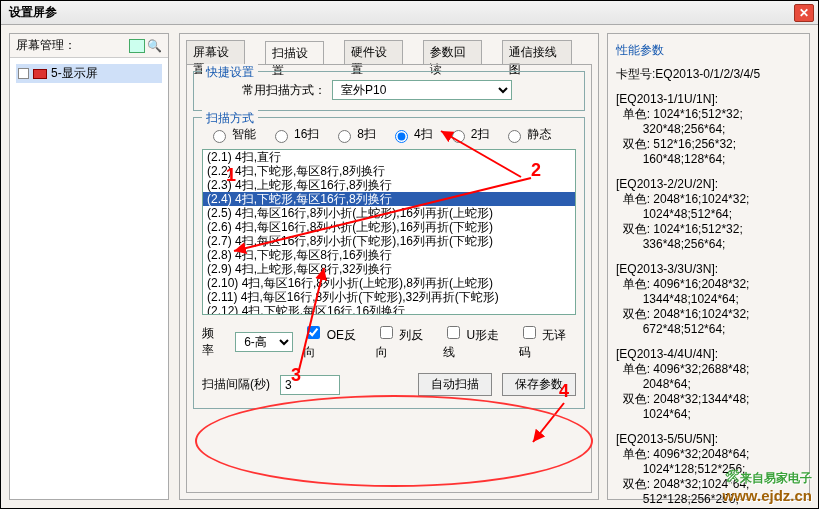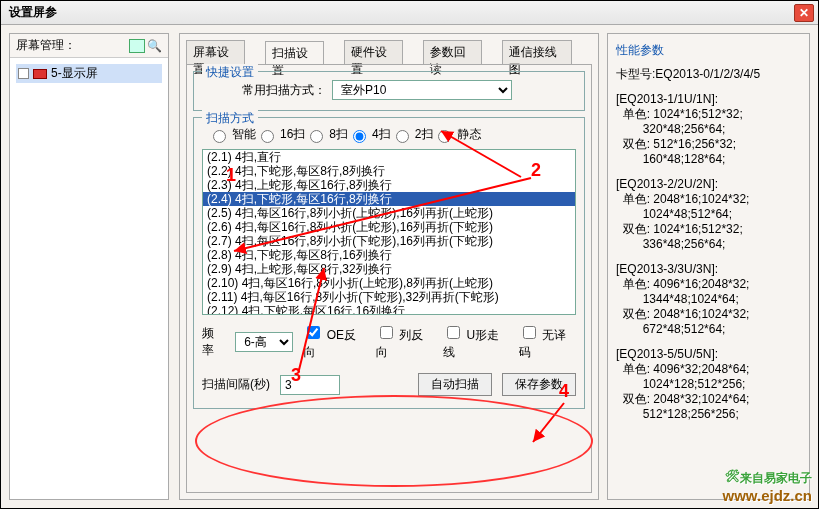--- a/index.html
+++ b/index.html
@@ -18,21 +18,21 @@
 .tree-item .led { width: 14px; height: 10px; background: #d33; border: 1px solid #800; display: inline-block; }
 .mid-panel { position: absolute; top: 8px; left: 178px; width: 420px; bottom: 8px; border: 1px solid #aaa; background: #f7f4f1; }
 .tabs { display: flex; height: 24px; margin: 6px 6px 0 6px; }
 .tab { padding: 3px 6px 0 6px; border: 1px solid #aaa; background: #ece9e5; margin-right: 20px; border-bottom: none; cursor: pointer; }
 .tab.active { background: #f7f4f1; position: relative; top: 1px; }
 .tab-body { margin: 0 6px 6px 6px; border: 1px solid #aaa; border-top: 1px solid #aaa; height: calc(100% - 36px); padding: 6px; position: relative; }
 .group { border: 1px solid #8aa; margin-bottom: 6px; padding: 8px 8px 10px 8px; position: relative; }
 .group-title { position: absolute; top: -8px; left: 8px; background: #f7f4f1; padding: 0 4px; color: #1558b0; }
 .row { display: flex; align-items: center; gap: 6px; }
 select, input[type="text"] { border: 1px solid #7a9; background: #fff; height: 20px; padding: 0 4px; }
-.radio-row { display: flex; margin-bottom: 6px; padding-left: 6px; }
+.radio-row { display: flex; gap: 14px; margin-bottom: 6px; padding-left: 6px; }
 .radio-row label { display: flex; align-items: center; gap: 3px; }
 .listbox { width: 100%; height: 166px; border: 1px solid #7a9; background: #fff; overflow-y: scroll; }
 .listbox .item { padding: 0 4px; white-space: nowrap; cursor: pointer; line-height: 14px; }
 .listbox .item.sel { background: #2a5db0; color: #fff; }
 .opts-row { display: flex; align-items: center; gap: 10px; margin-top: 8px; }
 .btn { border: 1px solid #888; background: #efefef; padding: 2px 12px; cursor: pointer; }
 .right-panel { position: absolute; top: 8px; left: 606px; right: 8px; bottom: 8px; border: 1px solid #aaa; background: #f7f4f1; padding: 8px; }
 .rp-title { color: #1558b0; margin-bottom: 8px; }
 .rp-paragraph { margin-bottom: 10px; line-height: 15px; white-space: pre; }
 .annot { position: absolute; color: #f00; font-size: 18px; font-weight: bold; pointer-events: none; }
@@ -161,20 +161,25 @@
         <div class="rp-paragraph">[EQ2013-2/2U/2N]:
   单色: 2048*16;1024*32;
         1024*48;512*64;
   双色: 1024*16;512*32;
         336*48;256*64;</div>
         <div class="rp-paragraph">[EQ2013-3/3U/3N]:
   单色: 4096*16;2048*32;
         1344*48;1024*64;
   双色: 2048*16;1024*32;
         672*48;512*64;</div>
+        <div class="rp-paragraph">[EQ2013-4/4U/4N]:
+  单色: 4096*32;2688*48;
+        2048*64;
+  双色: 2048*32;1344*48;
+        1024*64;</div>
         <div class="rp-paragraph">[EQ2013-5/5U/5N]:
   单色: 4096*32;2048*64;
         1024*128;512*256;
   双色: 2048*32;1024*64;
         512*128;256*256;</div>
       </div>
   </div>
 
   <span class="annot" style="top:140px; left:225px;">1</span>
   <span class="annot" style="top:135px; left:530px;">2</span>

